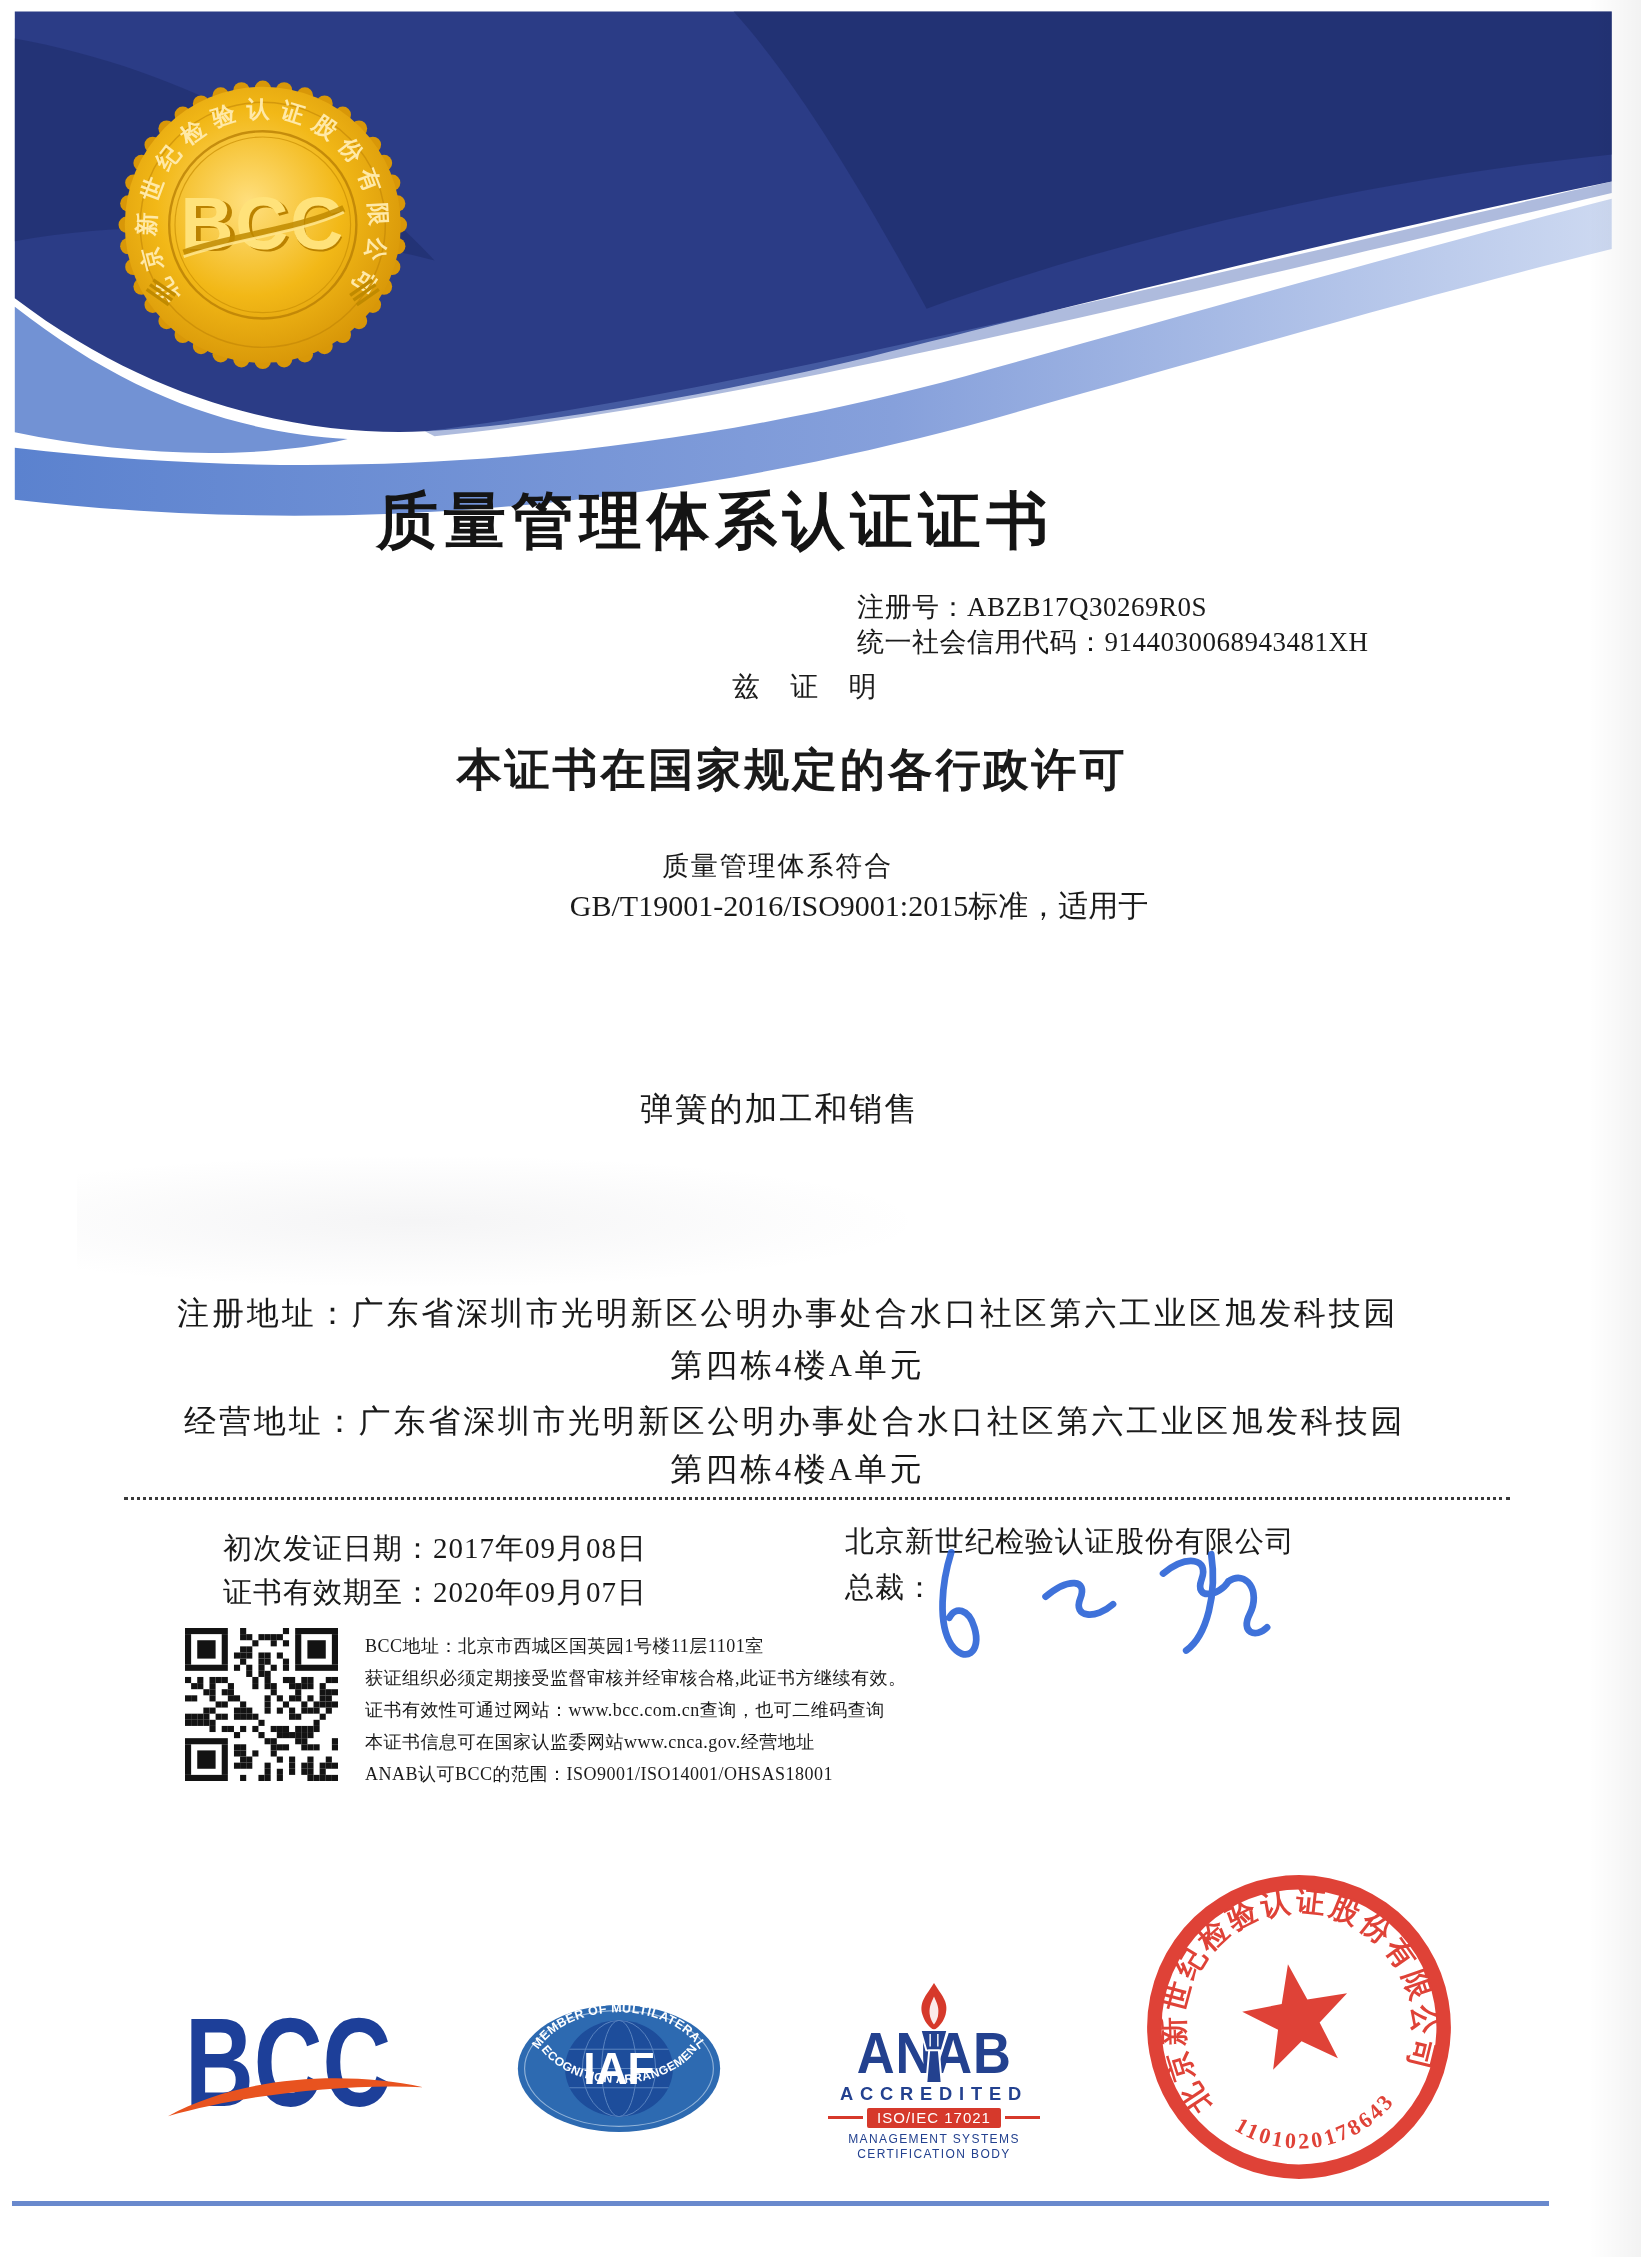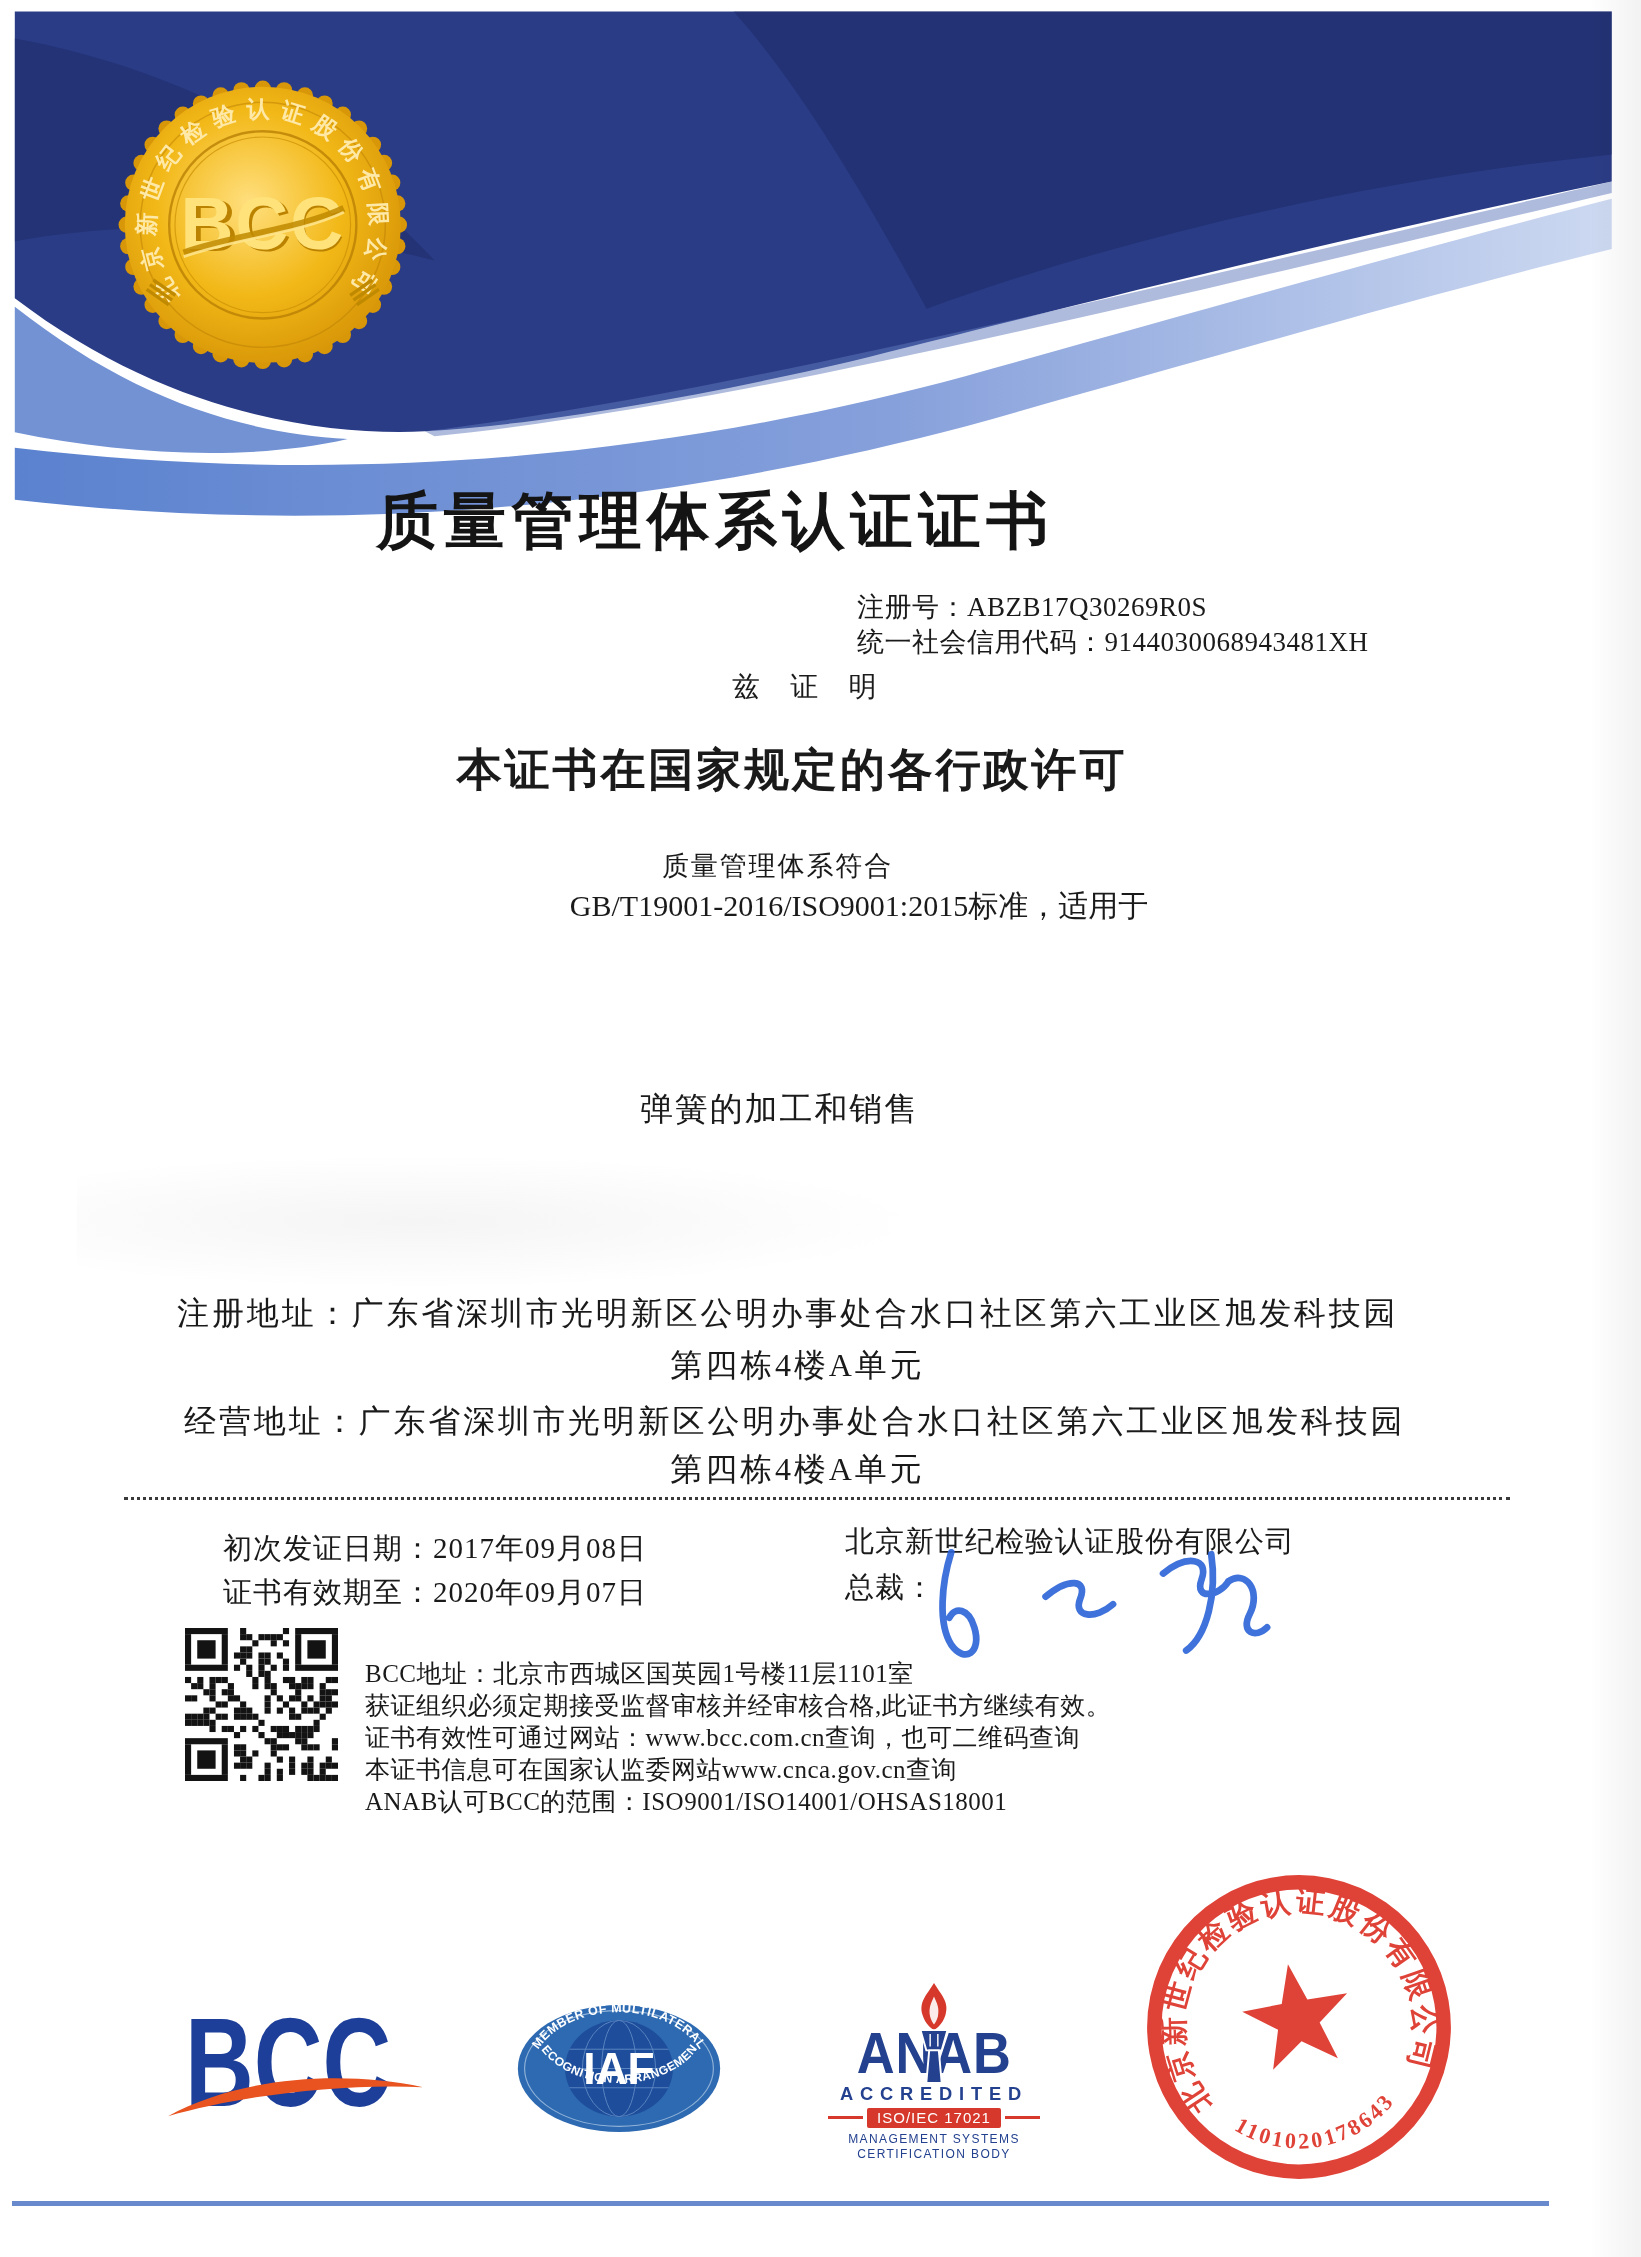--- a/index.html
+++ b/index.html
@@ -14,21 +14,21 @@
   .regline{font-size:27px;letter-spacing:0.5px;}
   .certify{font-size:28px;letter-spacing:11.6px;}
   .company{font-size:45px;font-weight:700;letter-spacing:2.9px;}
   .conform{font-size:27px;letter-spacing:1.9px;}
   .standard{font-size:30px;}
   .scope{font-size:33px;letter-spacing:1.9px;}
   .addr{font-size:32px;letter-spacing:2.9px;white-space:nowrap;}
   .dates{font-size:29px;letter-spacing:1px;}
   .issuer{font-size:29px;letter-spacing:1px;}
   .dotrule{height:0;border-bottom:3.9px dotted #3a3a3a;}
-  .notes{font-size:25px;line-height:32px;letter-spacing:0.5px;margin-top:28px;}
+  .notes{font-size:18px;line-height:32px;letter-spacing:0.5px;}
   .notes p{margin:0;}
   .bcc-word{
     display:inline-block;font-family:"Liberation Sans","DejaVu Sans",sans-serif;
     font-size:127px;font-weight:700;line-height:1;color:var(--bcc_blue,#1d3f99);
     transform:scaleX(.75);transform-origin:left top;letter-spacing:0px;
   }
   .anab{width:212px;text-align:center;font-family:"Liberation Sans","DejaVu Sans",sans-serif;}
   .anab-word{font-size:57px;font-weight:700;line-height:1;color:var(--anab_blue,#23418f);
     display:inline-block;transform:scaleX(.92);transform-origin:center;letter-spacing:1px;}
   .anab-accr{font-size:18.3px;letter-spacing:6.8px;color:var(--anab_blue,#23418f);margin-top:1px;font-weight:600;}
@@ -395,21 +395,21 @@
       <rect x="132.72" y="151.68" width="6.32" height="6.32" fill="#131313"></rect>
       <rect x="139.04" y="151.68" width="6.32" height="6.32" fill="#131313"></rect>
       <rect x="145.36" y="151.68" width="6.32" height="6.32" fill="#131313"></rect>
       <rect x="151.68" y="151.68" width="6.32" height="6.32" fill="#131313"></rect>
     </svg>
 
   <div class="abs notes" style="left:365px;top:1630px;width:772px;">
     <p>BCC地址：北京市西城区国英园1号楼11层1101室</p>
     <p>获证组织必须定期接受监督审核并经审核合格,此证书方继续有效。</p>
     <p>证书有效性可通过网站：www.bcc.com.cn查询，也可二维码查询</p>
-    <p>本证书信息可在国家认监委网站www.cnca.gov.cn查询</p>
+    <p>本证书信息可在国家认监委网站www.cnca.gov.经营地址</p>
     <p>ANAB认可BCC的范围：ISO9001/ISO14001/OHSAS18001</p>
   </div>
 
   <div class="abs" style="left:185px;top:1999px;">
     <span class="bcc-word">BCC</span>
   </div>
   <svg class="abs" style="left:166px;top:2060px;" width="261" height="62" viewBox="0 0 270 64">
     <path d="M2,58 C75,18 180,10 266,28 C182,24 80,36 2,58 Z" style="fill:var(--swoosh_orange)"></path>
   </svg>
 

